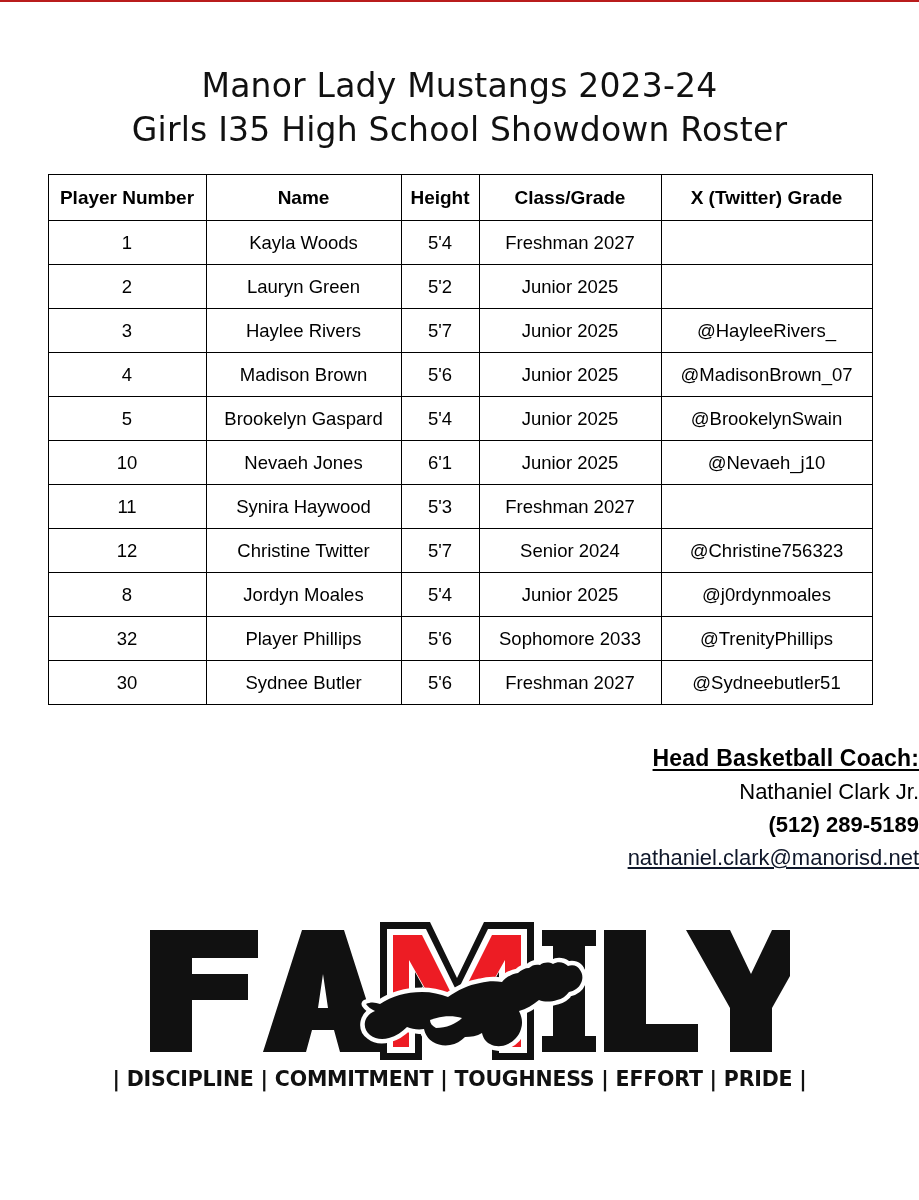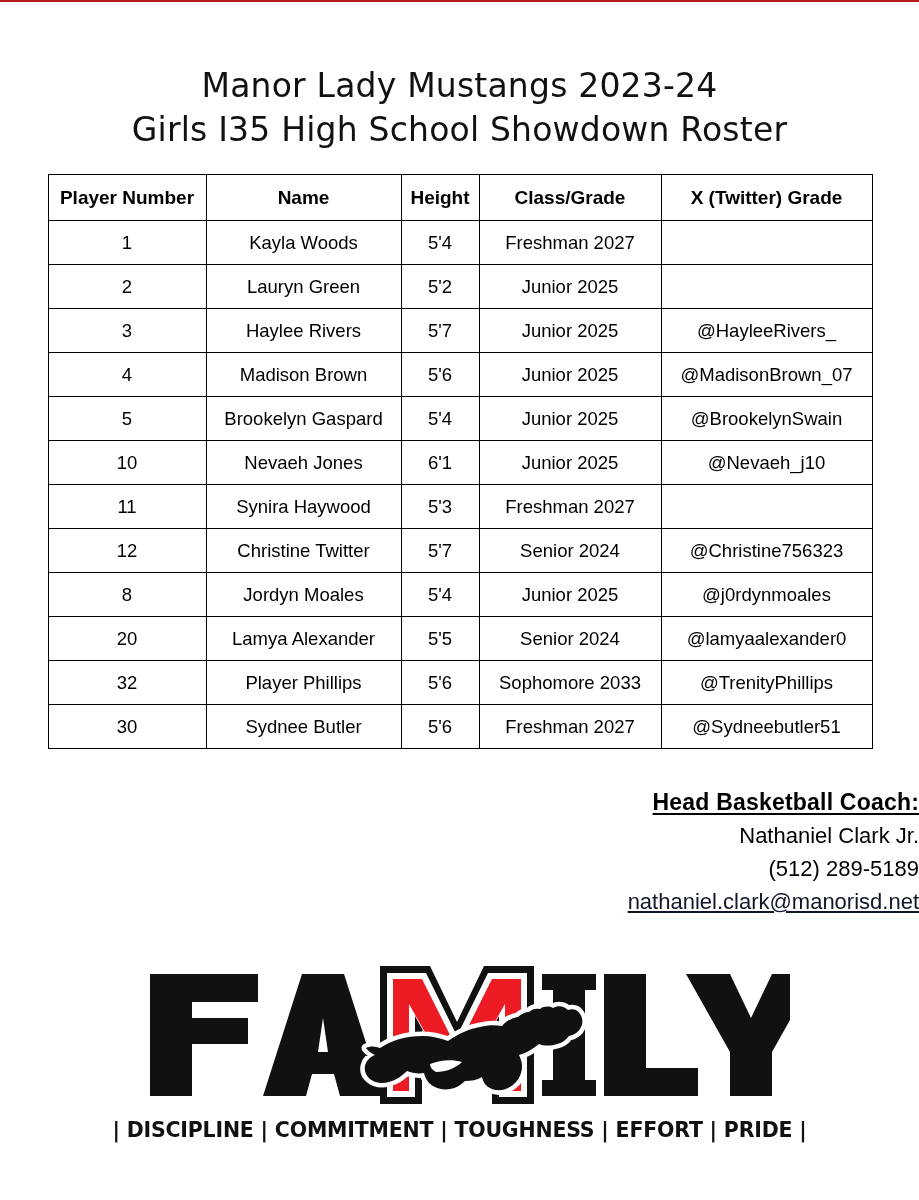--- a/index.html
+++ b/index.html
@@ -87,21 +87,21 @@
     text-decoration: underline;
     text-underline-offset: 3px;
     letter-spacing: 0.2px;
   }
   .coach-name {
     font-size: 22px;
     font-weight: 400;
   }
   .coach-phone {
     font-size: 22px;
-    font-weight: 400;
+    font-weight: 700;
   }
   .coach-email {
     font-size: 22px;
     color: #0f172a;
     text-decoration: underline;
     text-underline-offset: 2px;
     display: inline-block;
     cursor: pointer;
   }
 
@@ -111,21 +111,21 @@
     display: flex;
     flex-direction: column;
     align-items: center;
   }
   .family-svg-wrap {
     width: 660px;
     height: 150px;
     position: relative;
   }
   .tagline {
-    margin-top: 12px;
+    margin-top: 5px;
     font-family: "DejaVu Sans", sans-serif;
     font-weight: 700;
     font-size: 20.5px;
     letter-spacing: -0.2px;
     color: #111111;
     white-space: nowrap;
   }
 </style>
 </head>
 <body>
@@ -211,27 +211,20 @@
             <td>5'7</td>
             <td>Senior 2024</td>
             <td>@Christine756323</td>
           </tr>
           <tr>
             <td>8</td>
             <td>Jordyn Moales</td>
             <td>5'4</td>
             <td>Junior 2025</td>
             <td>@j0rdynmoales</td>
-          </tr>
-          <tr>
-            <td>20</td>
-            <td>Lamya Alexander</td>
-            <td>5'5</td>
-            <td>Senior 2024</td>
-            <td>@lamyaalexander0</td>
           </tr>
           <tr>
             <td>32</td>
             <td>Player Phillips</td>
             <td>5'6</td>
             <td>Sophomore 2033</td>
             <td>@TrenityPhillips</td>
           </tr>
           <tr>
             <td>30</td>

